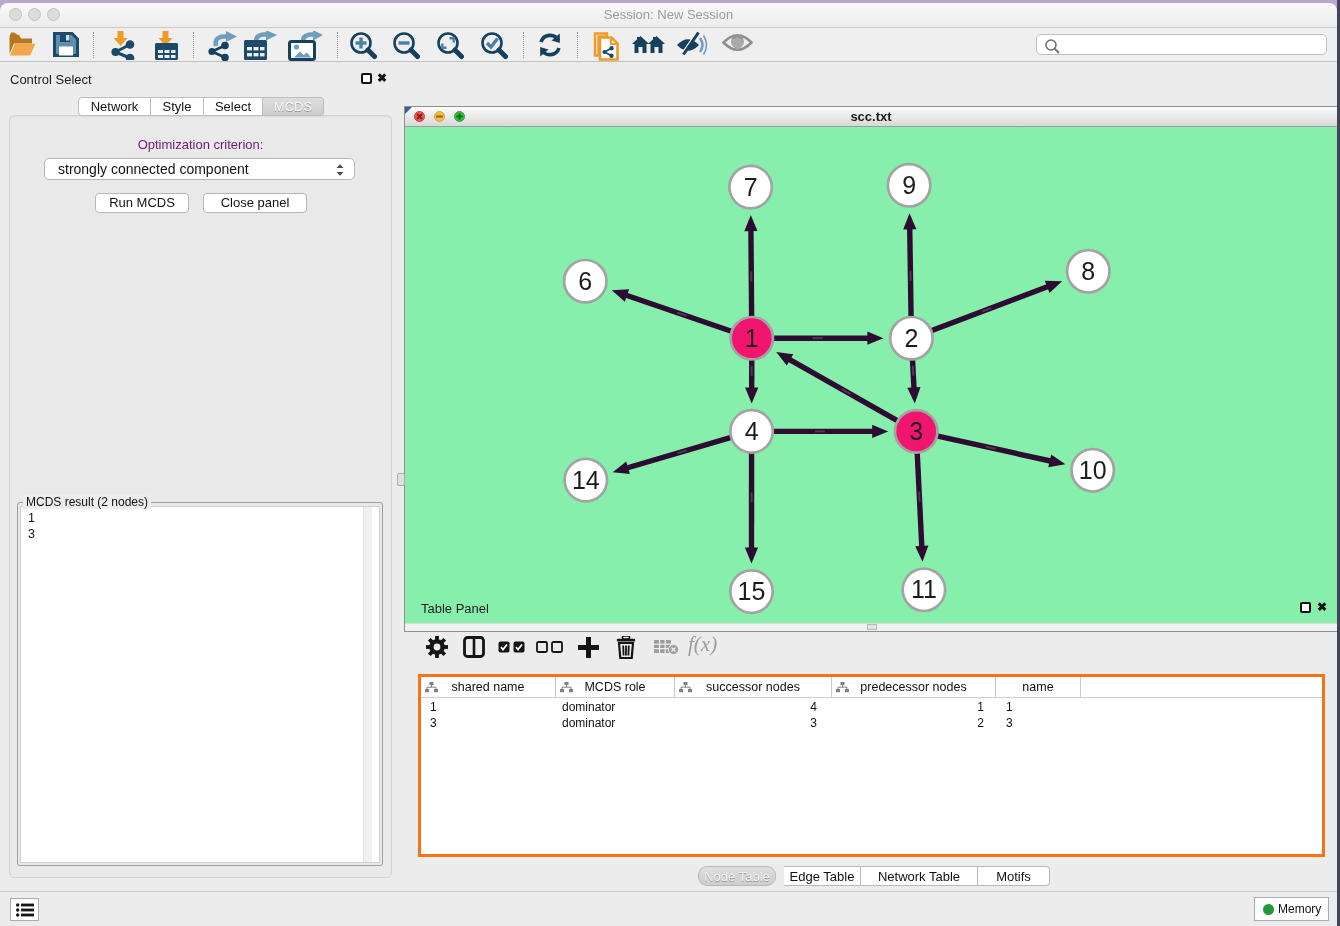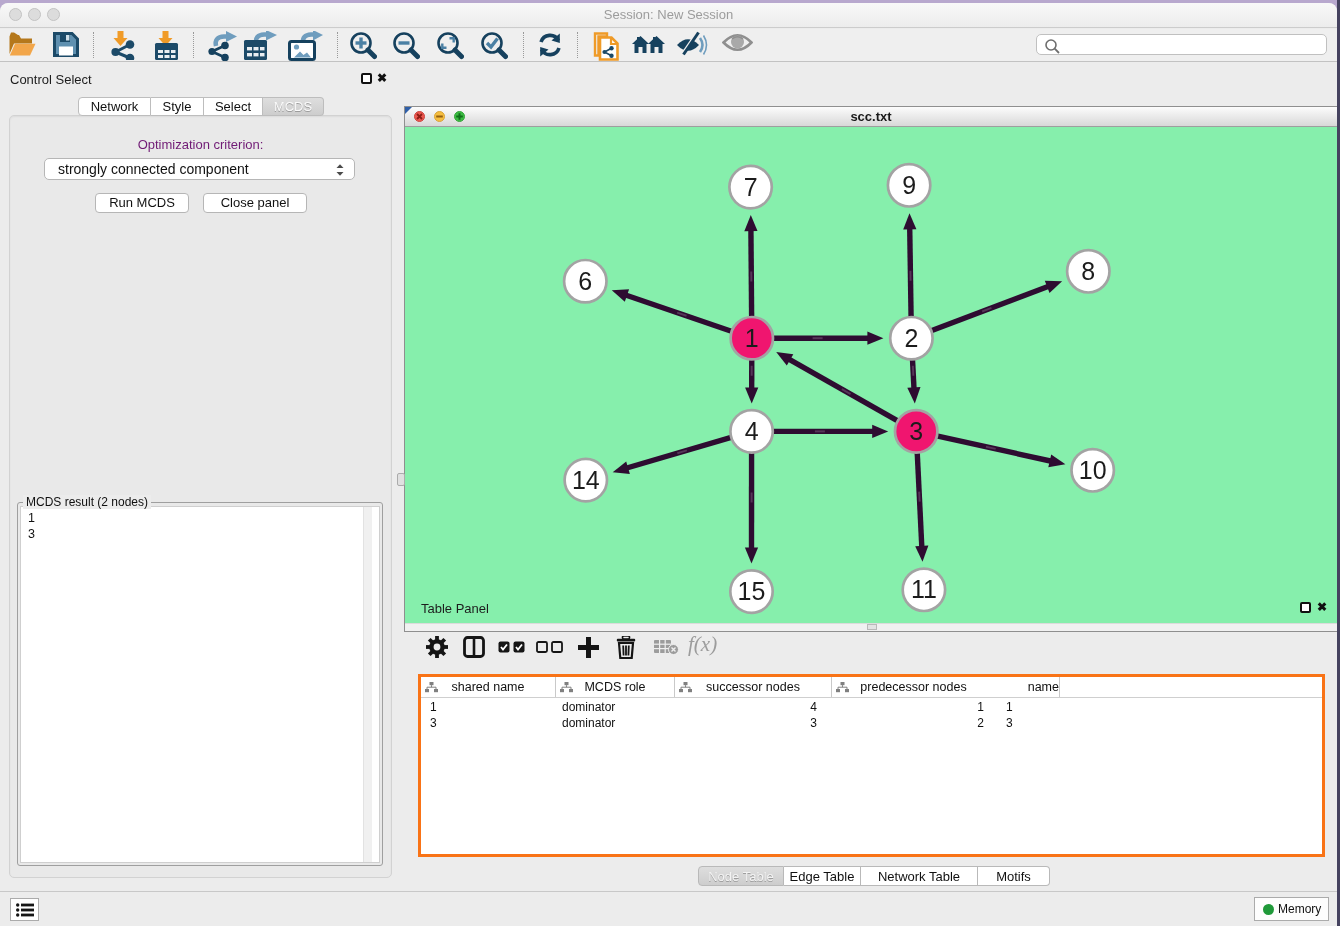--- a/index.html
+++ b/index.html
@@ -415,21 +415,21 @@
     </svg>
 
     <div style="position:absolute; left:270px; top:7px; font-family:'Liberation Serif',serif; font-style:italic; font-size:21px; color:#9c9c9c;">f(x)</div>
   </div>
   <div id="tp-table">
     <div id="tp-headrow">
       <div class="th" style="left:0; width:135px;">shared name</div>
       <div class="th" style="left:135px; width:119px;">MCDS role</div>
       <div class="th" style="left:254px; width:157px;">successor nodes</div>
       <div class="th" style="left:411px; width:164px;">predecessor nodes</div>
-      <div class="th" style="left:554px; width:85px;text-align:right;">name</div>
+      <div class="th" style="left:575px; width:85px;">name</div>
     </div>
     <svg class="treeic" style="position:absolute; left:4px; top:5px;" width="13" height="11" viewBox="0 0 13 11">
         <g fill="#808080">
           <rect x="4.5" y="0" width="4" height="3.2"></rect>
           <rect x="0" y="7" width="4" height="3.2"></rect>
           <rect x="9" y="7" width="4" height="3.2"></rect>
           <path d="M6.5 3.2 v2 M2 7 v-1.8 h9 V7" fill="none" stroke="#808080" stroke-width="1"></path>
         </g>
       </svg>
     <svg class="treeic" style="position:absolute; left:139px; top:5px;" width="13" height="11" viewBox="0 0 13 11">
@@ -461,21 +461,21 @@
     <div class="td" style="left:346px; top:22px; width:50px; text-align:right;">4</div>
     <div class="td" style="left:513px; top:22px; width:50px; text-align:right;">1</div>
     <div class="td" style="left:585px; top:22px;">1</div>
     <div class="td" style="left:9px; top:38px;">3</div>
     <div class="td" style="left:141px; top:38px;">dominator</div>
     <div class="td" style="left:346px; top:38px; width:50px; text-align:right;">3</div>
     <div class="td" style="left:513px; top:38px; width:50px; text-align:right;">2</div>
     <div class="td" style="left:585px; top:38px;">3</div>
   </div>
 
-  <div class="btab first sel" style="left:698px; width:86px;">Node Table</div>
+  <div class="btab first sel" style="left:698px; width:78px;border-radius:9px;">Node Table</div>
   <div class="btab" style="left:784px; width:77px;">Edge Table</div>
   <div class="btab" style="left:861px; width:117px;">Network Table</div>
   <div class="btab last" style="left:978px; width:72px;">Motifs</div>
 
   <div id="statusline"></div>
   <div id="list-btn">
     <svg style="position:absolute; left:5px; top:4px;" width="18" height="14" viewBox="0 0 18 14">
       <g fill="#151515">
         <circle cx="1.7" cy="2" r="1.7"></circle>
           <rect x="5" y="0.6" width="13" height="2.8"></rect>

